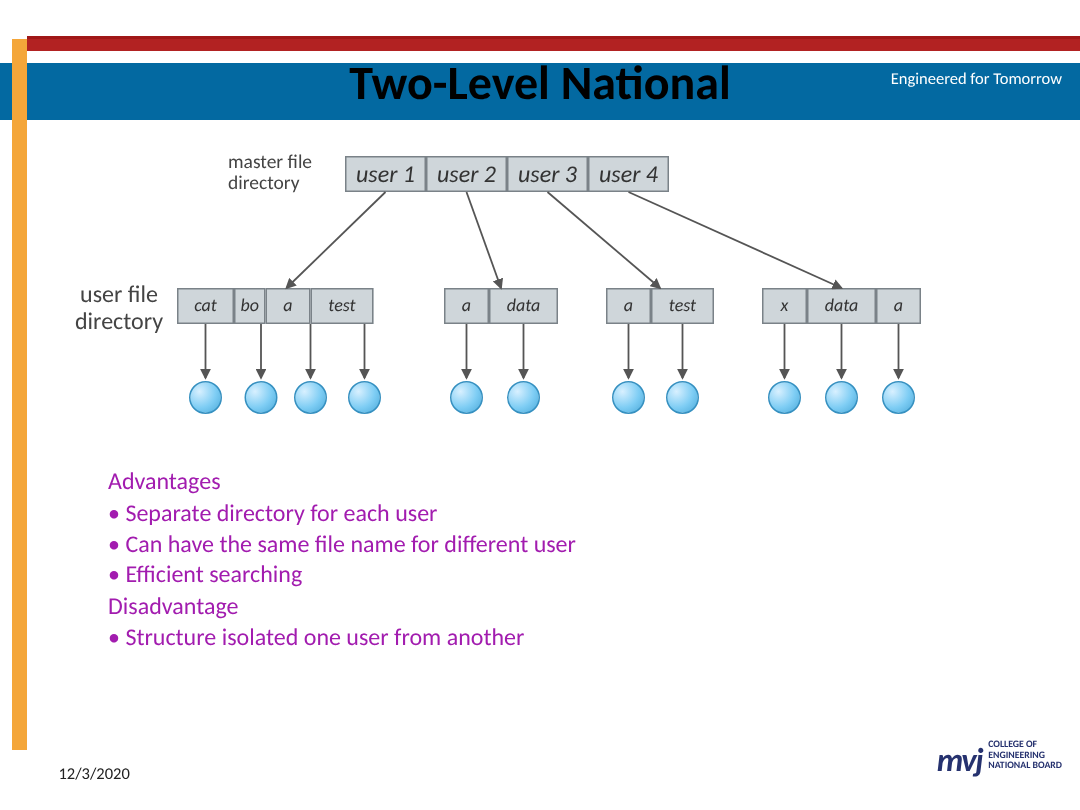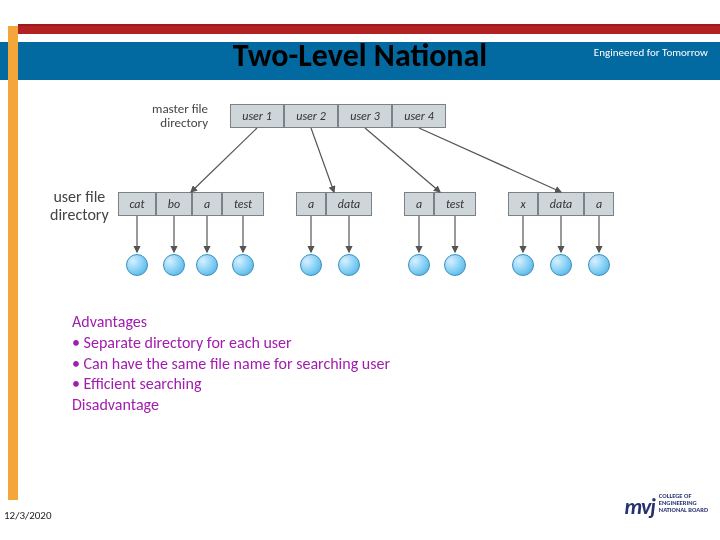--- a/index.html
+++ b/index.html
@@ -59,21 +59,21 @@
     left: 60px;
     width: 610px;
     height: 205px;
   }
   .mfd-label {
     position: absolute;
     top: 10px;
     left: 92px;
     font-size: 13px;
     color: #444;
-    text-align: right;
+    text-align: left;
     line-height: 1.1;
   }
   .ufd-label {
     position: absolute;
     top: 96px;
     left: -10px;
     font-size: 16px;
     color: #444;
     text-align: center;
     line-height: 1.1;
@@ -82,21 +82,21 @@
     position: absolute;
     top: 12px;
     left: 170px;
     display: flex;
   }
   .mfd-cell {
     width: 54px;
     height: 24px;
     background: #cfd6da;
     border: 1px solid #7a8288;
-    font-size: 12px;
+    font-size: 16px;
     display: flex;
     align-items: center;
     justify-content: center;
     font-style: italic;
     color: #333;
   }
   .ufd-row {
     position: absolute;
     top: 100px;
     display: flex;
@@ -133,21 +133,21 @@
     right: 60px;
     font-size: 16px;
     line-height: 1.3;
     color: #a21caf;
   }
   .content p { margin: 0; }
 
   .footer-date {
     position: absolute;
     bottom: 18px;
-    left: 4px;
+    left: 39px;
     font-size: 11px;
     color: #222;
   }
   .logo {
     position: absolute;
     bottom: 20px;
     right: 12px;
     display: flex;
     align-items: flex-start;
     gap: 4px;
@@ -189,21 +189,21 @@
 
   <div class="mfd-row">
     <div class="mfd-cell">user 1</div>
     <div class="mfd-cell">user 2</div>
     <div class="mfd-cell">user 3</div>
     <div class="mfd-cell">user 4</div>
   </div>
 
   <div class="ufd-row" style="left:58px;">
     <div class="ufd-cell" style="width:38px">cat</div>
-    <div class="ufd-cell" style="width:36px">bo</div>
+    <div class="ufd-cell" style="width:21px">bo</div>
     <div class="ufd-cell" style="width:30px">a</div>
     <div class="ufd-cell" style="width:42px">test</div>
   </div>
 
   <div class="ufd-row" style="left:236px;">
     <div class="ufd-cell" style="width:30px">a</div>
     <div class="ufd-cell" style="width:46px">data</div>
   </div>
 
   <div class="ufd-row" style="left:344px;">
@@ -254,23 +254,24 @@
   <div class="file-node" style="left:348px; top:162px;"></div>
   <div class="file-node" style="left:384px; top:162px;"></div>
   <div class="file-node" style="left:452px; top:162px;"></div>
   <div class="file-node" style="left:490px; top:162px;"></div>
   <div class="file-node" style="left:528px; top:162px;"></div>
 </div>
 
 <div class="content">
   <p>Advantages</p>
   <p>• Separate directory for each user</p>
-  <p>• Can have the same file name for searching user</p>
+  <p>• Can have the same file name for different user</p>
   <p>• Efficient searching</p>
   <p>Disadvantage</p>
+  <p>• Structure isolated one user from another</p>
 </div>
 
 <div class="footer-date">12/3/2020</div>
 
 <div class="logo">
   <span class="logo-mark">mvj</span>
   <span class="logo-text">
     <span>College of</span><br>
     <span>Engineering</span><br>
     <span>National Board</span>

